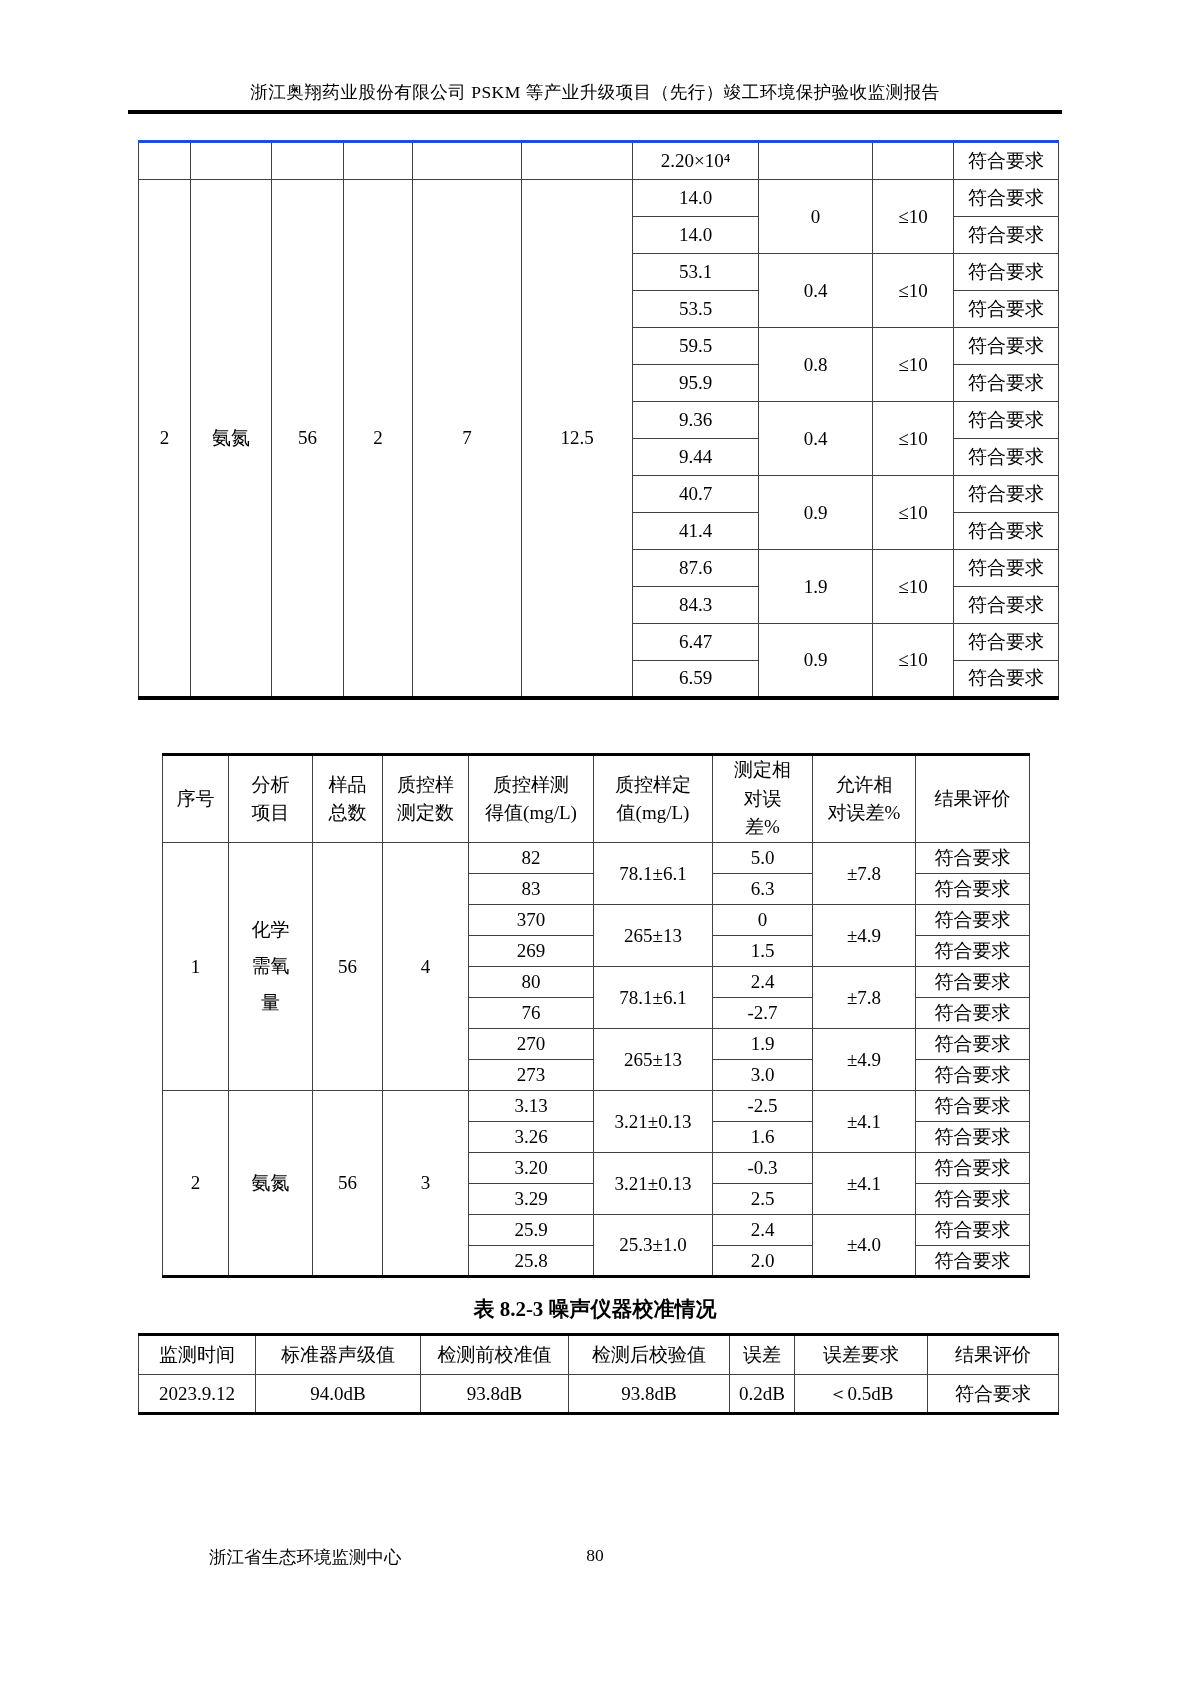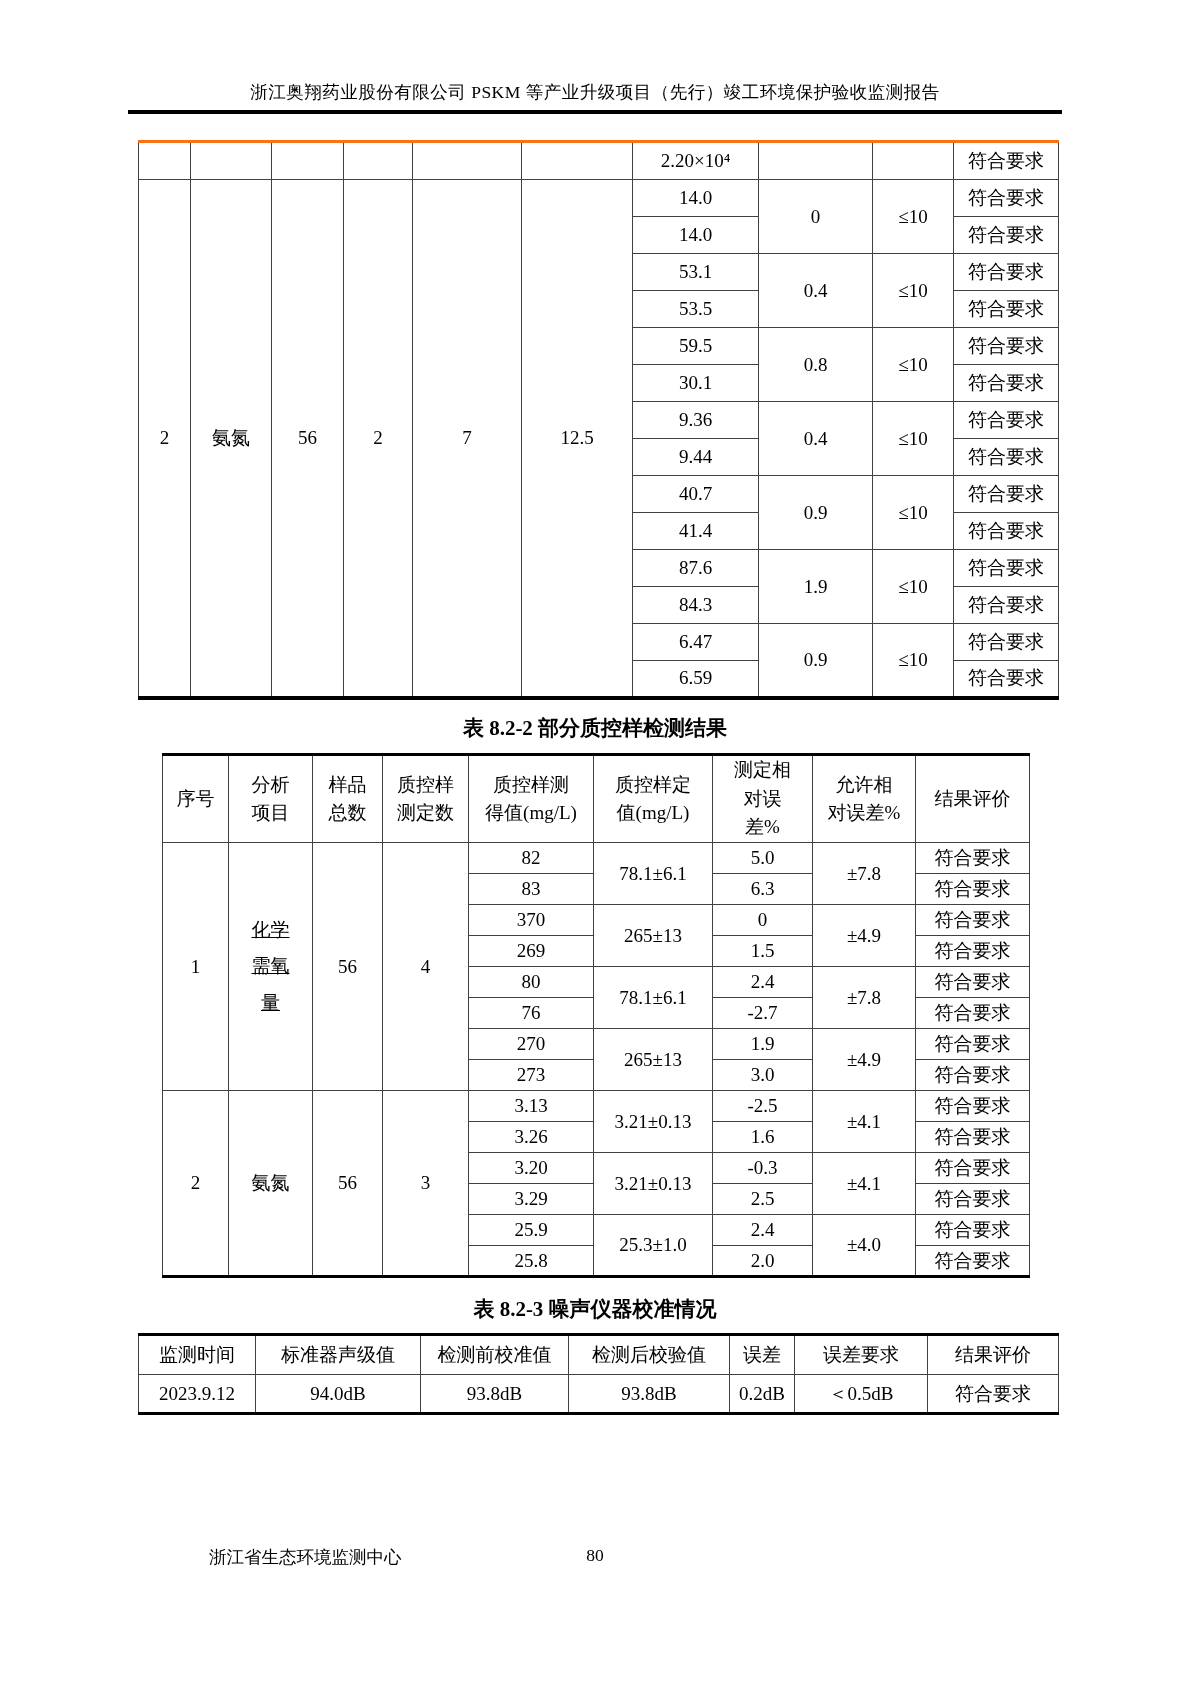--- a/index.html
+++ b/index.html
@@ -30,33 +30,33 @@
   td, th {
     border: 1px solid #404040;
     text-align: center;
     vertical-align: middle;
     padding: 0 2px;
     font-weight: normal;
     overflow: hidden;
   }
   .t1 {
     position: absolute; top: 140px; left: 138px; width: 920px;
-    border-top: 3px solid #f97316; border-bottom: 4px solid #000;
+    border-top: 3px solid #1d4ed8; border-bottom: 4px solid #000;
     font-size: 19px;
   }
   .t1 td { height: 37px; }
   .t1 tr.carry td { height: 38px; }
   .t2 {
     position: absolute; top: 753px; left: 162px; width: 867px;
     border-top: 3px solid #000; border-bottom: 3px solid #000;
     font-size: 19px;
   }
   .t2 th { height: 88px; white-space: pre-line; line-height: 1.5; }
   .t2 td { height: 31px; }
-  .name-cell { white-space: pre-line; line-height: 1.9; text-decoration: underline; }
+  .name-cell { white-space: pre-line; line-height: 1.9; }
   .t3 {
     position: absolute; top: 1333px; left: 138px; width: 920px;
     border-top: 3px solid #000; border-bottom: 3px solid #000;
     font-size: 19px;
     border-radius: 9px;
   }
   .t3 th { height: 40px; }
   .t3 td { height: 39px; }
   .tbl-title {
     position: absolute; left: 0; width: 1190px;
@@ -132,21 +132,21 @@
       <td>53.5</td>
       <td>符合要求</td>
     </tr>
     <tr>
       <td>59.5</td>
       <td rowspan="2">0.8</td>
       <td rowspan="2">≤10</td>
       <td>符合要求</td>
     </tr>
     <tr>
-      <td>30.1</td>
+      <td>95.9</td>
       <td>符合要求</td>
     </tr>
     <tr>
       <td>9.36</td>
       <td rowspan="2">0.4</td>
       <td rowspan="2">≤10</td>
       <td>符合要求</td>
     </tr>
     <tr>
       <td>9.44</td>
@@ -178,21 +178,20 @@
       <td rowspan="2">≤10</td>
       <td>符合要求</td>
     </tr>
     <tr>
       <td>6.59</td>
       <td>符合要求</td>
     </tr>
   </tbody>
     </table>
 
-  <div class="tbl-title" id="title2">表 8.2-2 部分质控样检测结果</div>
 
   <table class="t2">
     <colgroup>
       <col style="width:66px">
         <col style="width:84px">
         <col style="width:70px">
         <col style="width:86px">
       <col style="width:125px">
         <col style="width:119px">
         <col style="width:100px">

